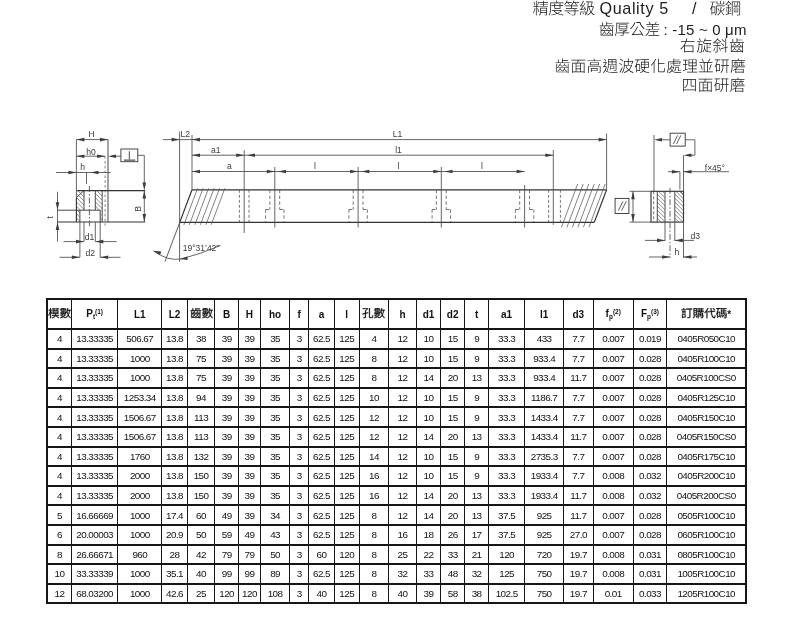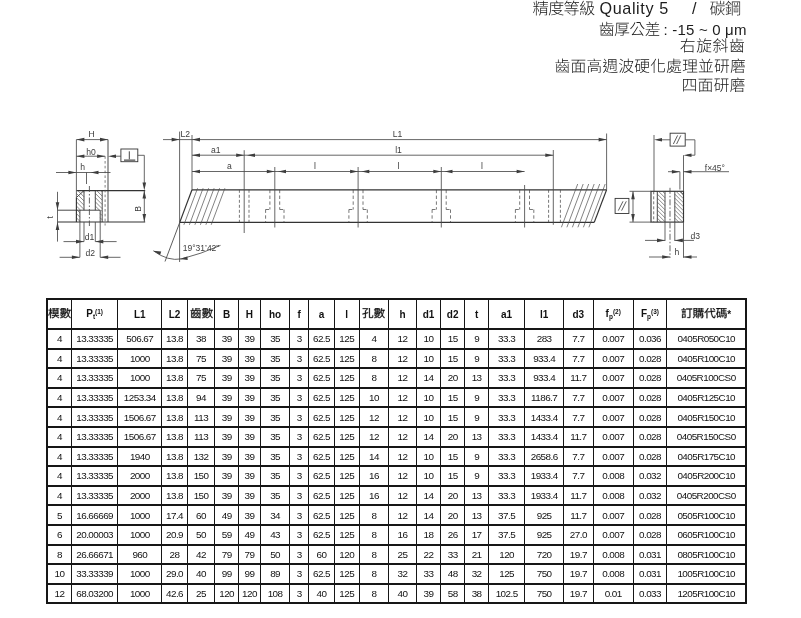--- a/index.html
+++ b/index.html
@@ -407,24 +407,24 @@
         <td>35</td>
         <td>3</td>
         <td>62.5</td>
         <td>125</td>
         <td>4</td>
         <td>12</td>
         <td>10</td>
         <td>15</td>
         <td>9</td>
         <td>33.3</td>
-        <td>283</td>
+        <td>433</td>
         <td>7.7</td>
         <td>0.007</td>
-        <td>0.036</td>
+        <td>0.019</td>
         <td>0405R050C10</td>
       </tr>
 <tr>
         <td>4</td>
         <td>13.33335</td>
         <td>1000</td>
         <td>13.8</td>
         <td>75</td>
         <td>39</td>
         <td>39</td>
@@ -536,36 +536,36 @@
         <td>33.3</td>
         <td>1433.4</td>
         <td>11.7</td>
         <td>0.007</td>
         <td>0.028</td>
         <td>0405R150CS0</td>
       </tr>
 <tr>
         <td>4</td>
         <td>13.33335</td>
-        <td>1940</td>
+        <td>1760</td>
         <td>13.8</td>
         <td>132</td>
         <td>39</td>
         <td>39</td>
         <td>35</td>
         <td>3</td>
         <td>62.5</td>
         <td>125</td>
         <td>14</td>
         <td>12</td>
         <td>10</td>
         <td>15</td>
         <td>9</td>
         <td>33.3</td>
-        <td>2658.6</td>
+        <td>2735.3</td>
         <td>7.7</td>
         <td>0.007</td>
         <td>0.028</td>
         <td>0405R175C10</td>
       </tr>
 <tr>
         <td>4</td>
         <td>13.33335</td>
         <td>2000</td>
         <td>13.8</td>
@@ -681,21 +681,21 @@
         <td>720</td>
         <td>19.7</td>
         <td>0.008</td>
         <td>0.031</td>
         <td>0805R100C10</td>
       </tr>
 <tr>
         <td>10</td>
         <td>33.33339</td>
         <td>1000</td>
-        <td>29.0</td>
+        <td>35.1</td>
         <td>40</td>
         <td>99</td>
         <td>99</td>
         <td>89</td>
         <td>3</td>
         <td>62.5</td>
         <td>125</td>
         <td>8</td>
         <td>32</td>
         <td>33</td>

